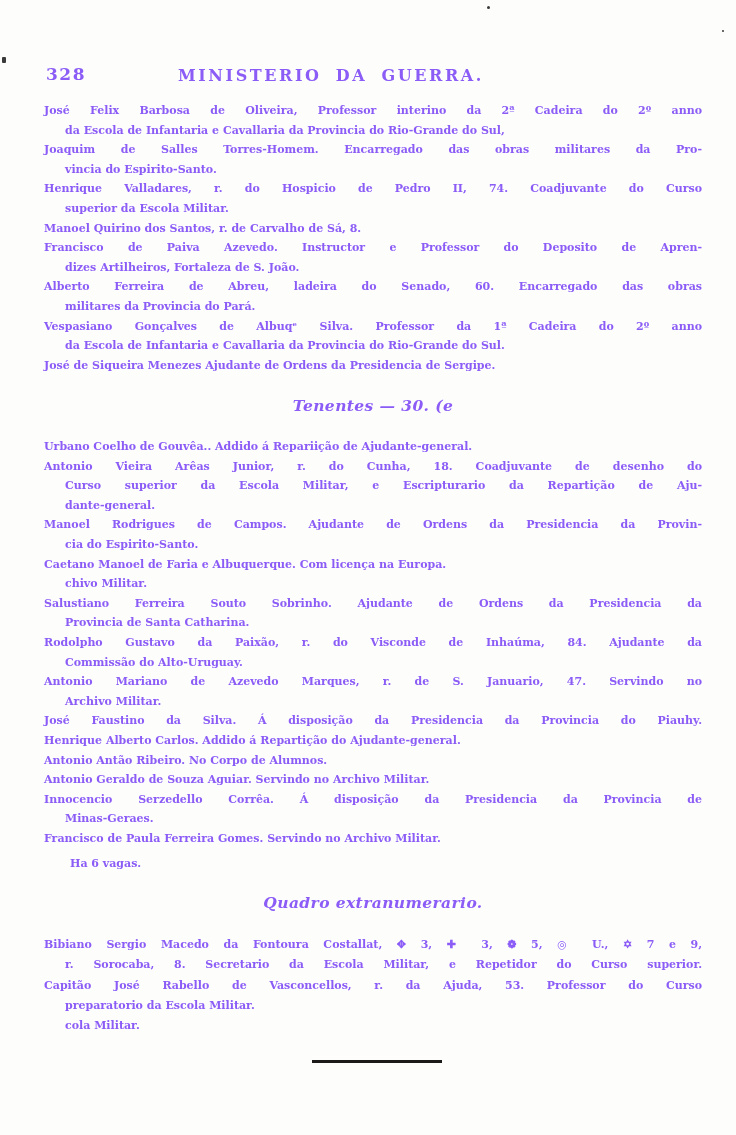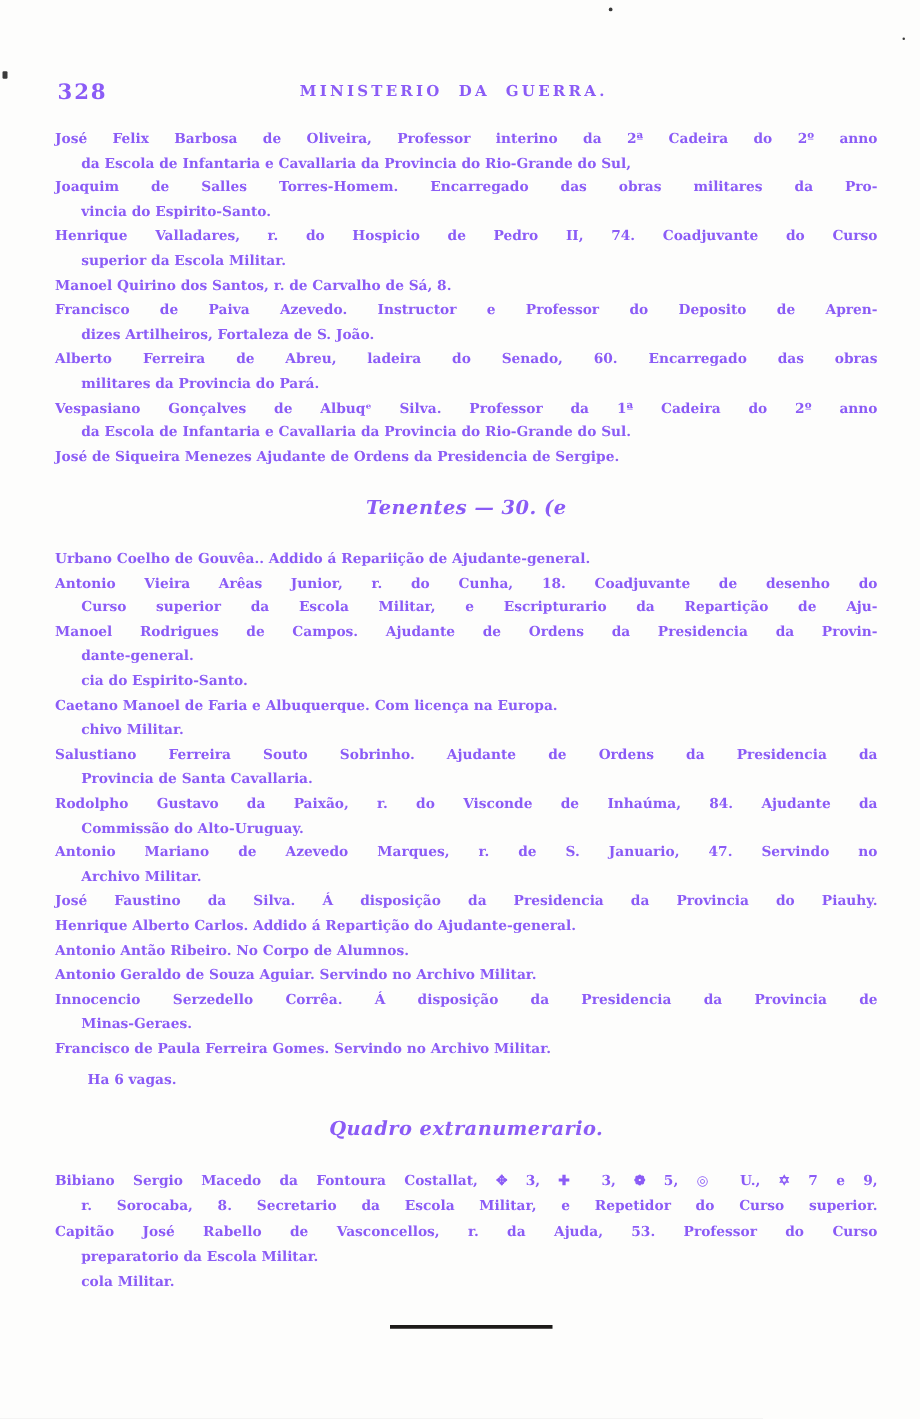--- a/index.html
+++ b/index.html
@@ -12,22 +12,22 @@
     font-family:"DejaVu Serif", serif;
     overflow:hidden;
   }
   .page-number {
     position:absolute; top:64px; left:46px;
     font-size:17px; font-weight:bold; letter-spacing:1.5px;
   }
   .masthead {
     position:absolute; top:66px; left:0; width:662px;
     text-align:center;
-    font-size:12px; font-weight:bold;
-    letter-spacing:2.6px; word-spacing:6px;margin-left:32px;
+    font-size:16px; font-weight:bold;
+    letter-spacing:2.6px; word-spacing:6px;
   }
   .block {
     position:absolute; left:44px; width:658px;
     font-size:11px; font-weight:bold; line-height:19.6px;
   }
   .block.b1 { top:101px; }
   .block.b2 { top:437px; }
   .block.b3 { top:935px; line-height:20.3px; }
   .l { text-align:left; }
   .l.j { text-align:justify; text-align-last:justify; }
@@ -79,27 +79,27 @@
     <div class="l cont">da Escola de Infantaria e Cavallaria da Provincia do Rio-Grande do Sul.</div>
     <div class="l">José de Siqueira Menezes  Ajudante de Ordens da Presidencia de Sergipe.</div>
   </div>
 
   <div class="section-heading h1">Tenentes — 30.  (e</div>
 
   <div class="block b2">
     <div class="l">Urbano Coelho de Gouvêa.. Addido á Repariição de Ajudante-general.</div>
     <div class="l j">Antonio Vieira Arêas Junior, r. do Cunha, 18. Coadjuvante de desenho do</div>
     <div class="l j cont">Curso superior da Escola Militar, e Escripturario da Repartição de Aju-</div>
+    <div class="l cont">dante-general.</div>
     <div class="l j">Manoel Rodrigues de Campos.  Ajudante de Ordens da Presidencia da Provin-</div>
-    <div class="l cont">dante-general.</div>
     <div class="l cont">cia do Espirito-Santo.</div>
     <div class="l">Caetano Manoel de Faria e Albuquerque. Com licença na Europa.</div>
     <div class="l cont">chivo Militar.</div>
     <div class="l j">Salustiano Ferreira Souto Sobrinho.  Ajudante de Ordens da Presidencia da</div>
-    <div class="l cont">Provincia de Santa Cavallaria.</div>
+    <div class="l cont">Provincia de Santa Catharina.</div>
     <div class="l j">Rodolpho Gustavo da Paixão, r. do Visconde de Inhaúma, 84. Ajudante da</div>
     <div class="l cont">Commissão do Alto-Uruguay.</div>
     <div class="l j">Antonio Mariano de Azevedo Marques, r. de S. Januario, 47.  Servindo no</div>
     <div class="l cont">Archivo Militar.</div>
     <div class="l j">José Faustino da Silva. Á disposição da Presidencia da Provincia do Piauhy.</div>
     <div class="l">Henrique Alberto Carlos. Addido á Repartição do Ajudante-general.</div>
     <div class="l">Antonio Antão Ribeiro. No Corpo de Alumnos.</div>
     <div class="l">Antonio Geraldo de Souza Aguiar.  Servindo no Archivo Militar.</div>
     <div class="l j">Innocencio Serzedello Corrêa. Á disposição da Presidencia da Provincia de</div>
     <div class="l cont">Minas-Geraes.</div>

